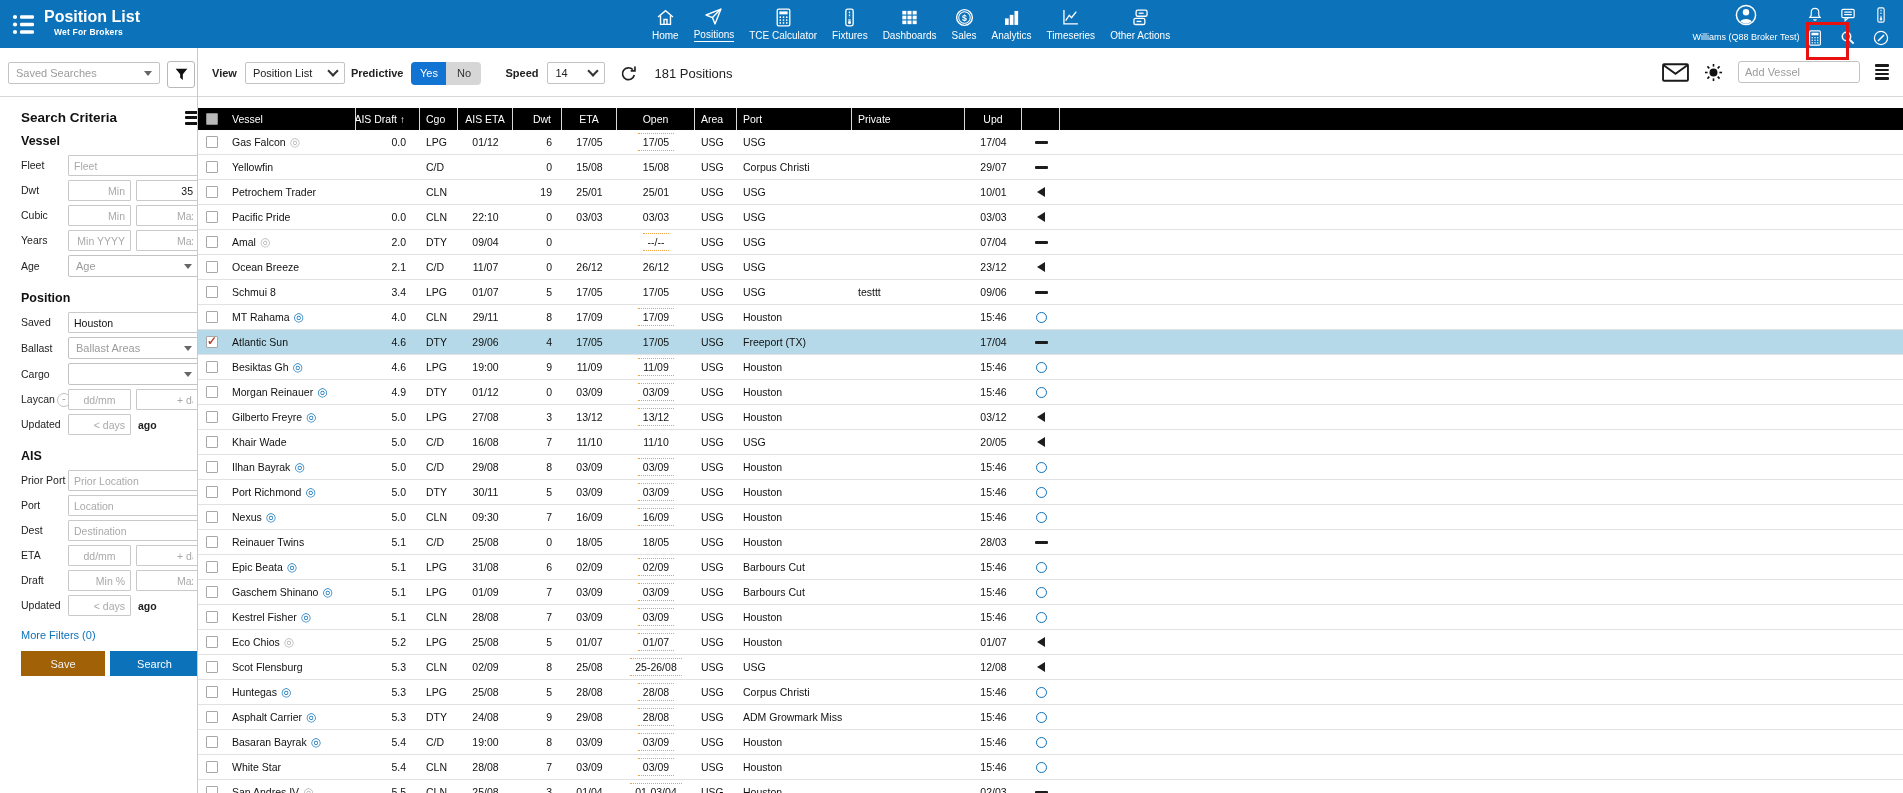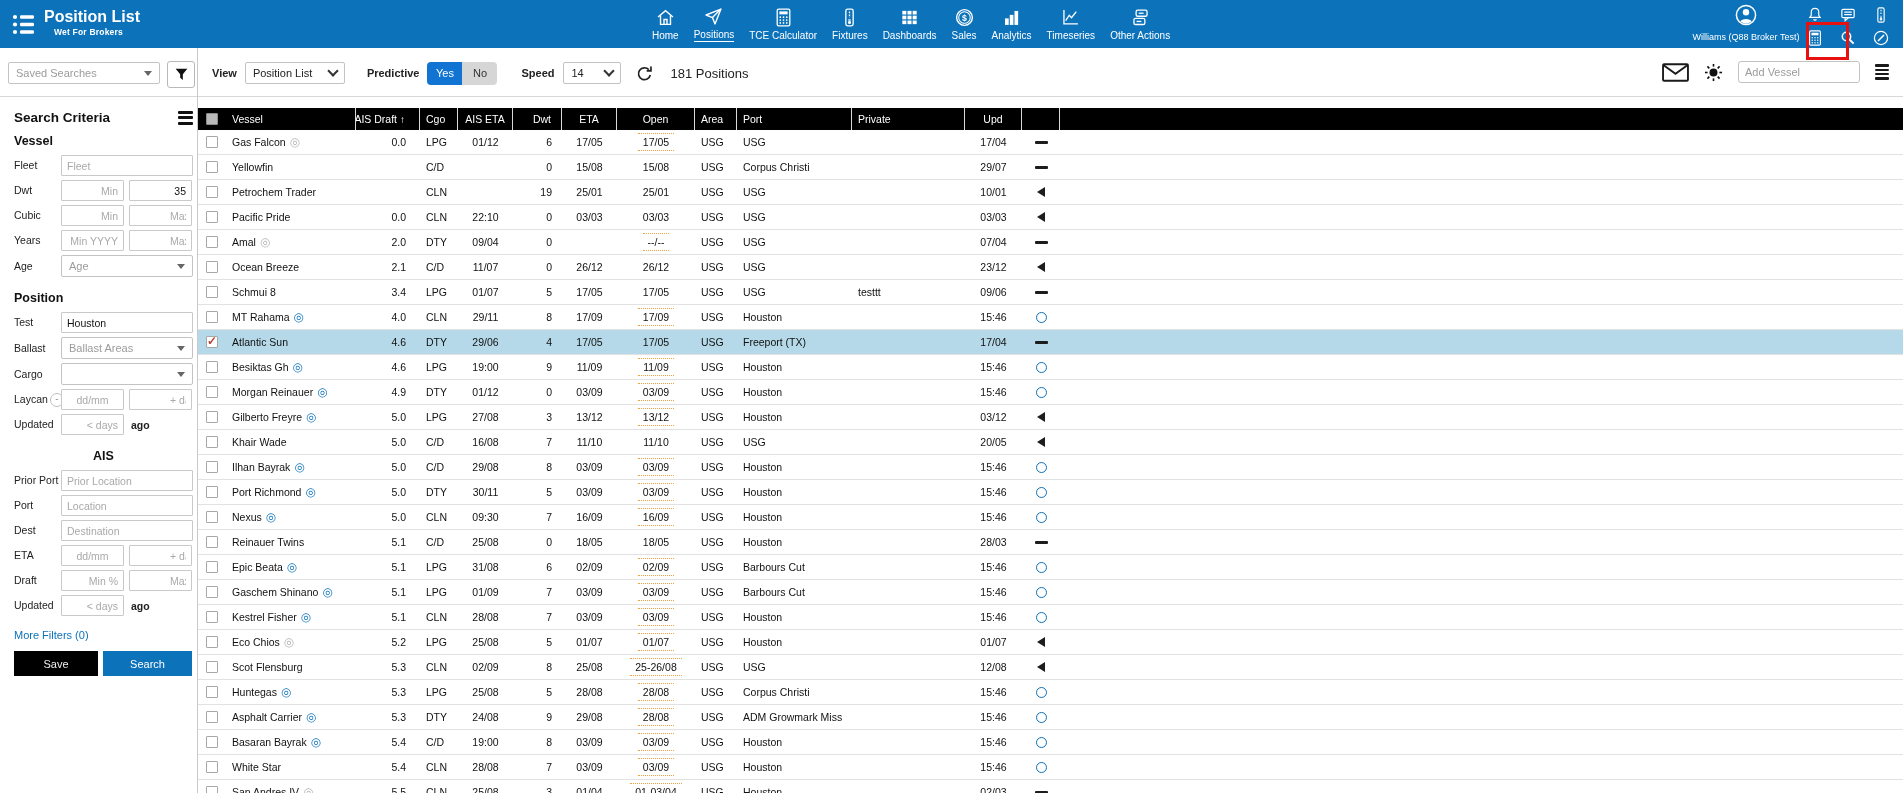--- a/index.html
+++ b/index.html
@@ -41,41 +41,41 @@
   .toggle .t-no{background:#d6d6d6;color:#333;}
   .toggle span{width:35px;height:23px;display:flex;align-items:center;justify-content:center;font-size:11px;cursor:pointer;}
   .count{font-size:13px;color:#222;}
   .toolbar-right{position:absolute;right:14px;top:13px;display:flex;align-items:center;gap:15px;}
   .add-vessel{width:122px;height:22px;border:1px solid #c3c3c3;border-radius:3px;font-size:11px;padding:0 6px;box-sizing:border-box;font-family:"Liberation Sans",sans-serif;color:#222;}
   .add-vessel::placeholder{color:#9b9b9b;}
   .hamb{display:flex;flex-direction:column;gap:2px;cursor:pointer;}
   .hamb i{display:block;width:14px;height:2.4px;background:#1a1a1a;border-radius:1px;}
 
   
-  .sidebar{position:absolute;left:4px;top:97px;width:197px;bottom:0;background:#fff;padding:13px 8px 0 10px;box-sizing:border-box;overflow:hidden;}
+  .sidebar{position:absolute;left:11px;top:97px;width:197px;bottom:0;background:#fff;padding:13px 8px 0 10px;box-sizing:border-box;overflow:hidden;}
   .sc-head{display:flex;align-items:center;justify-content:space-between;}
   .sc-title{font-size:13.5px;font-weight:bold;color:#111;}
   .section-h{font-size:12.5px;font-weight:bold;color:#111;margin:9px 0 7px;}
   .frow{display:flex;align-items:center;margin-bottom:4px;}
   .flabel{width:47px;font-size:10.5px;color:#222;flex-shrink:0;line-height:11px;display:flex;align-items:center;}
   .fin{height:21px;border:1px solid #c9c9c9;font-size:10.5px;padding:0 5px;box-sizing:border-box;color:#111;font-family:"Liberation Sans",sans-serif;border-radius:1px;background:#fff;}
   .fin::placeholder{color:#a9a9a9;}
   .fin.full{width:132px;}
   .fin.half{width:63px;}
   .fin.half+ .fin.half{margin-left:5px;padding-left:40px;}
   .r{text-align:right;}
   .c{text-align:center;}
   .fsel{width:132px;}
   .fsel .caret{margin-left:4px;}
   .ago{font-size:10.5px;color:#222;margin-left:7px;font-weight:bold;}
   .minus-circle{width:12px;height:12px;border:1px solid #c0c0c0;border-radius:50%;color:#9a9a9a;font-size:10px;line-height:10px;text-align:center;margin-left:2px;flex-shrink:0;}
   .more-filters{color:#0c72ba;font-size:11px;margin:9px 0 10px;cursor:pointer;display:inline-block;}
   .btn-row{display:flex;gap:5px;width:178px;}
   .btn{height:25px;border:none;font-size:11px;cursor:pointer;font-family:"Liberation Sans",sans-serif;}
-  .btn.save{flex:0 0 84px;background:#000000;color:#efefef;}
+  .btn.save{flex:0 0 84px;background:#a16207;color:#efefef;}
   .btn.search{flex:1;background:#0c72ba;color:#fff;}
   .mini-hamb{display:flex;flex-direction:column;gap:2.5px;cursor:pointer;}
   .mini-hamb i{display:block;width:15px;height:3px;background:#111;border-radius:1px;}
 
   
   .main{position:absolute;left:198px;top:97px;right:0;bottom:0;overflow:hidden;background:#fff;}
   .thead{margin-top:11px;display:flex;background:#000;color:#fff;height:22px;align-items:center;font-size:10.5px;}
   .hcell{height:100%;display:flex;align-items:center;padding:0 6px;box-sizing:border-box;border-right:1px solid rgba(255,255,255,.85);white-space:nowrap;overflow:hidden;cursor:pointer;}
   .hcell.nb{border-right:none;}
   .sort{margin-left:3px;font-size:10px;}
@@ -286,21 +286,21 @@
           <path d="M2 2.2 H16 L10.6 8.8 V15.5 L7.4 13 V8.8 Z" fill="#111"></path>
         </svg>
     </div>
 
     <div class="toolbar-main">
       <span class="tlabel">View</span>
       <div class="sel" style="width:100px;margin-left:8px;">
         <span>Position List</span>
         <span class="chev"></span>
       </div>
-      <span class="tlabel" style="margin-left:22px;">Predictive</span>
+      <span class="tlabel" style="margin-left:6px;">Predictive</span>
       <div class="toggle">
         <span class="t-yes">Yes</span>
         <span class="t-no">No</span>
       </div>
       <span class="tlabel" style="margin-left:24px;">Speed</span>
       <div class="sel" style="width:58px;margin-left:9px;">
         <span>14</span>
         <span class="chev"></span>
       </div>
       <svg width="17" height="17" viewBox="0 0 20 20" style="margin-left:15px;cursor:pointer;">
@@ -373,21 +373,21 @@
     <div class="frow">
         <span class="flabel">Age</span>
         <div class="sel fsel">
           <span class="ph">Age</span>
           <span class="caret"></span>
         </div>
       </div>
 
     <div class="section-h" style="margin-top:14px;">Position</div>
     <div class="frow">
-        <span class="flabel">Test</span>
+        <span class="flabel">Saved</span>
         <input class="fin full" value="Houston" style="">
       </div>
     <div class="frow">
         <span class="flabel">Ballast</span>
         <div class="sel fsel">
           <span class="ph">Ballast Areas</span>
           <span class="caret"></span>
         </div>
       </div>
     <div class="frow">
@@ -404,21 +404,21 @@
         </span>
         <input class="fin half c" placeholder="dd/mm" style="">
         <input class="fin half r" placeholder="+ days" style="">
       </div>
     <div class="frow">
         <span class="flabel">Updated</span>
         <input class="fin half r" placeholder="&lt; days" style="">
         <span class="ago">ago</span>
       </div>
 
-    <div class="section-h" style="margin-top:14px;text-align:center;">AIS</div>
+    <div class="section-h" style="margin-top:14px;">AIS</div>
     <div class="frow">
         <span class="flabel" style="white-space:normal;width:47px;display:block;">Prior Port</span>
         <input class="fin full" placeholder="Prior Location" style="">
       </div>
     <div class="frow">
         <span class="flabel">Port</span>
         <input class="fin full" placeholder="Location" style="">
       </div>
     <div class="frow">
         <span class="flabel">Dest</span>

